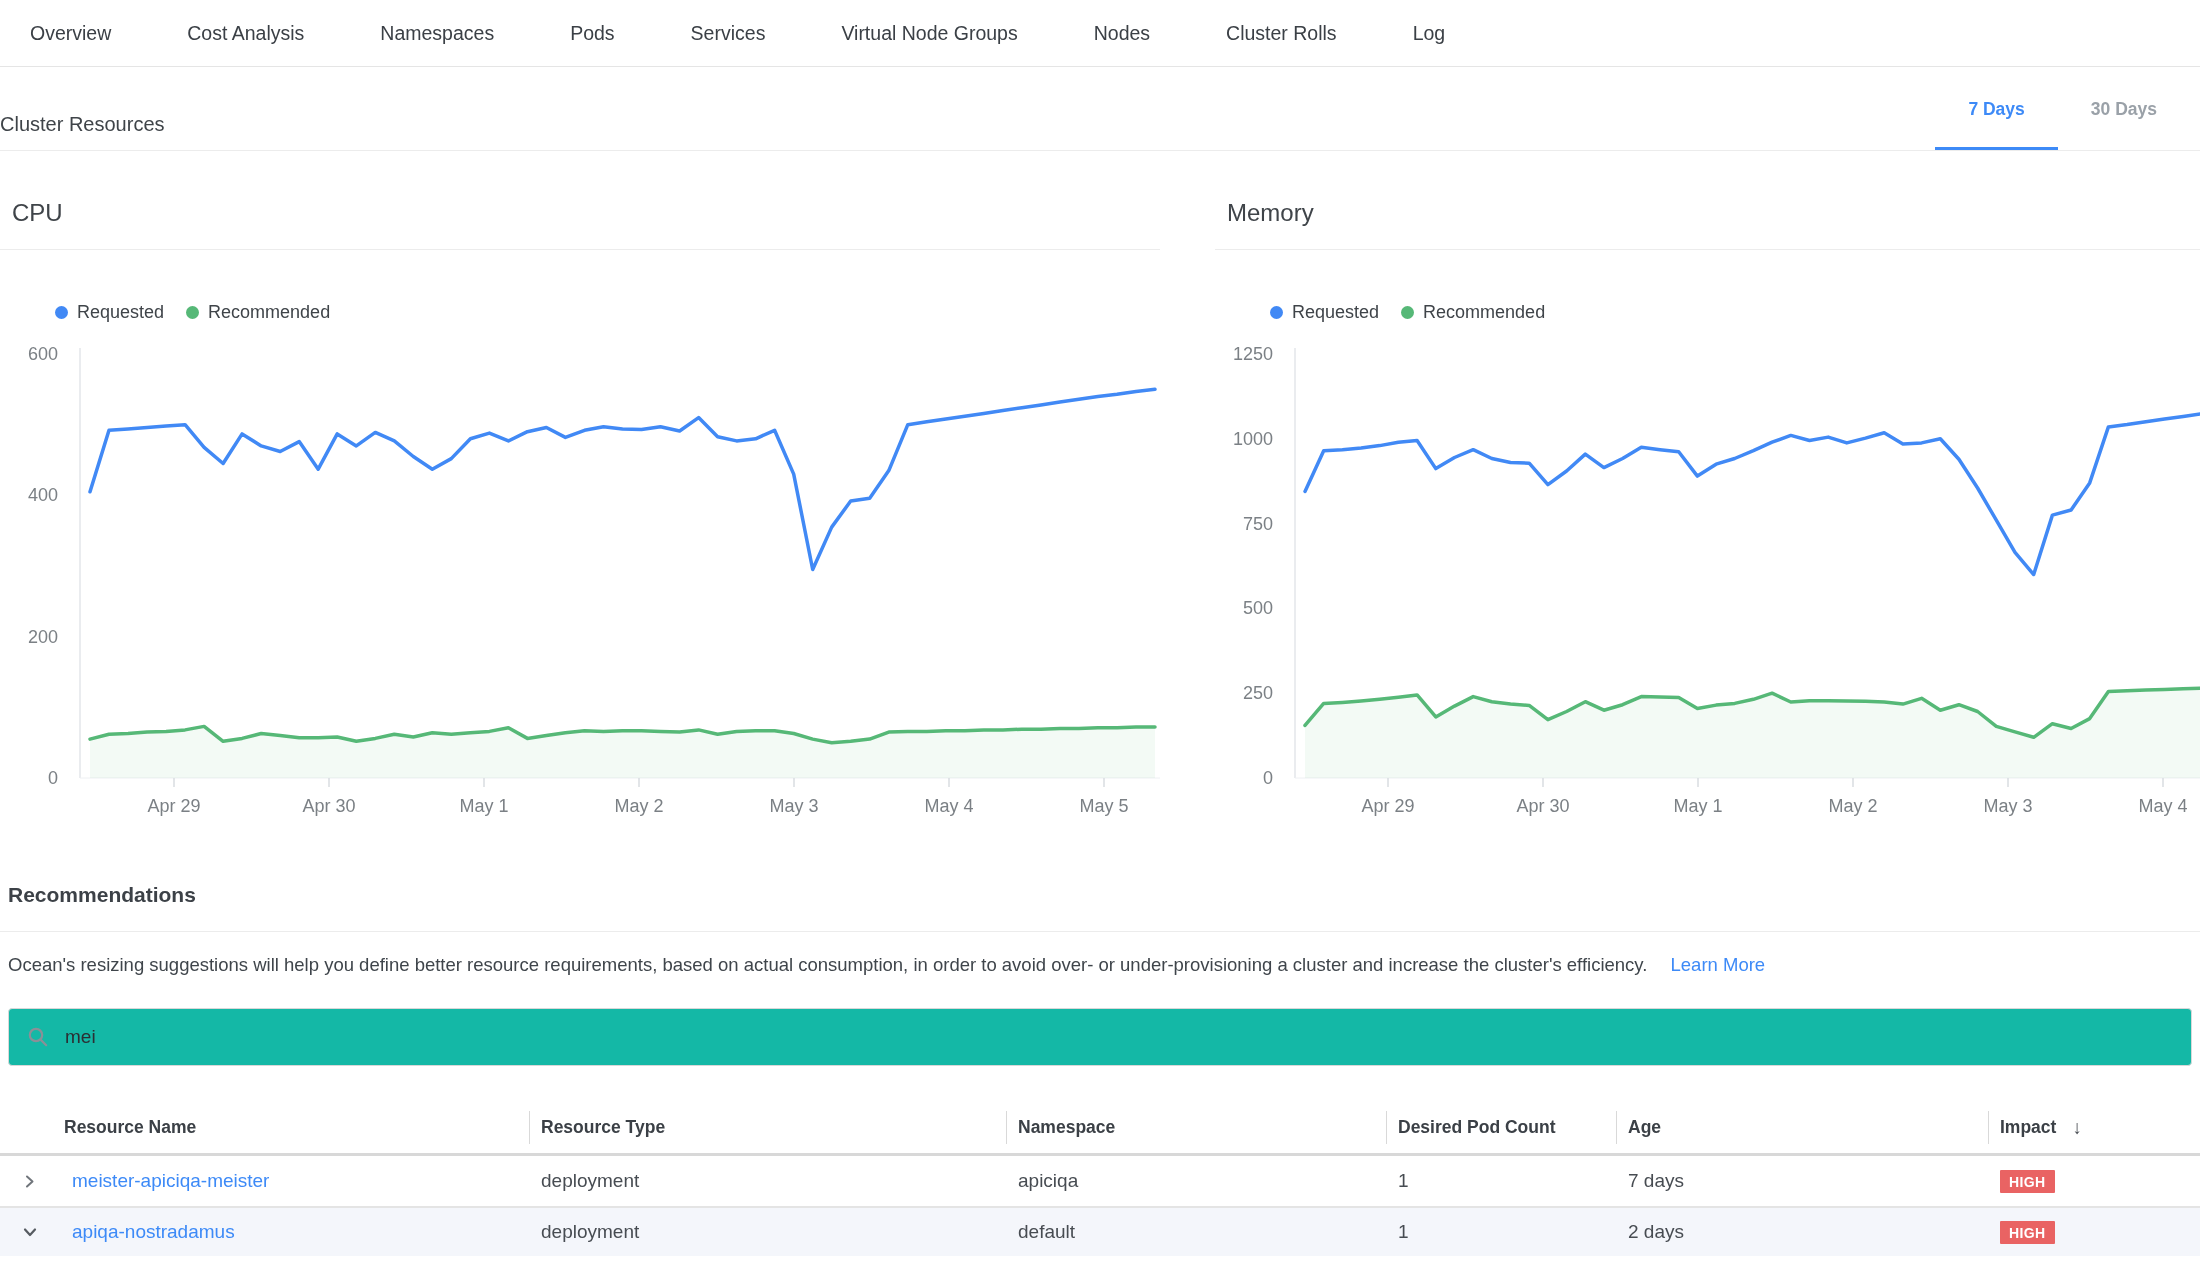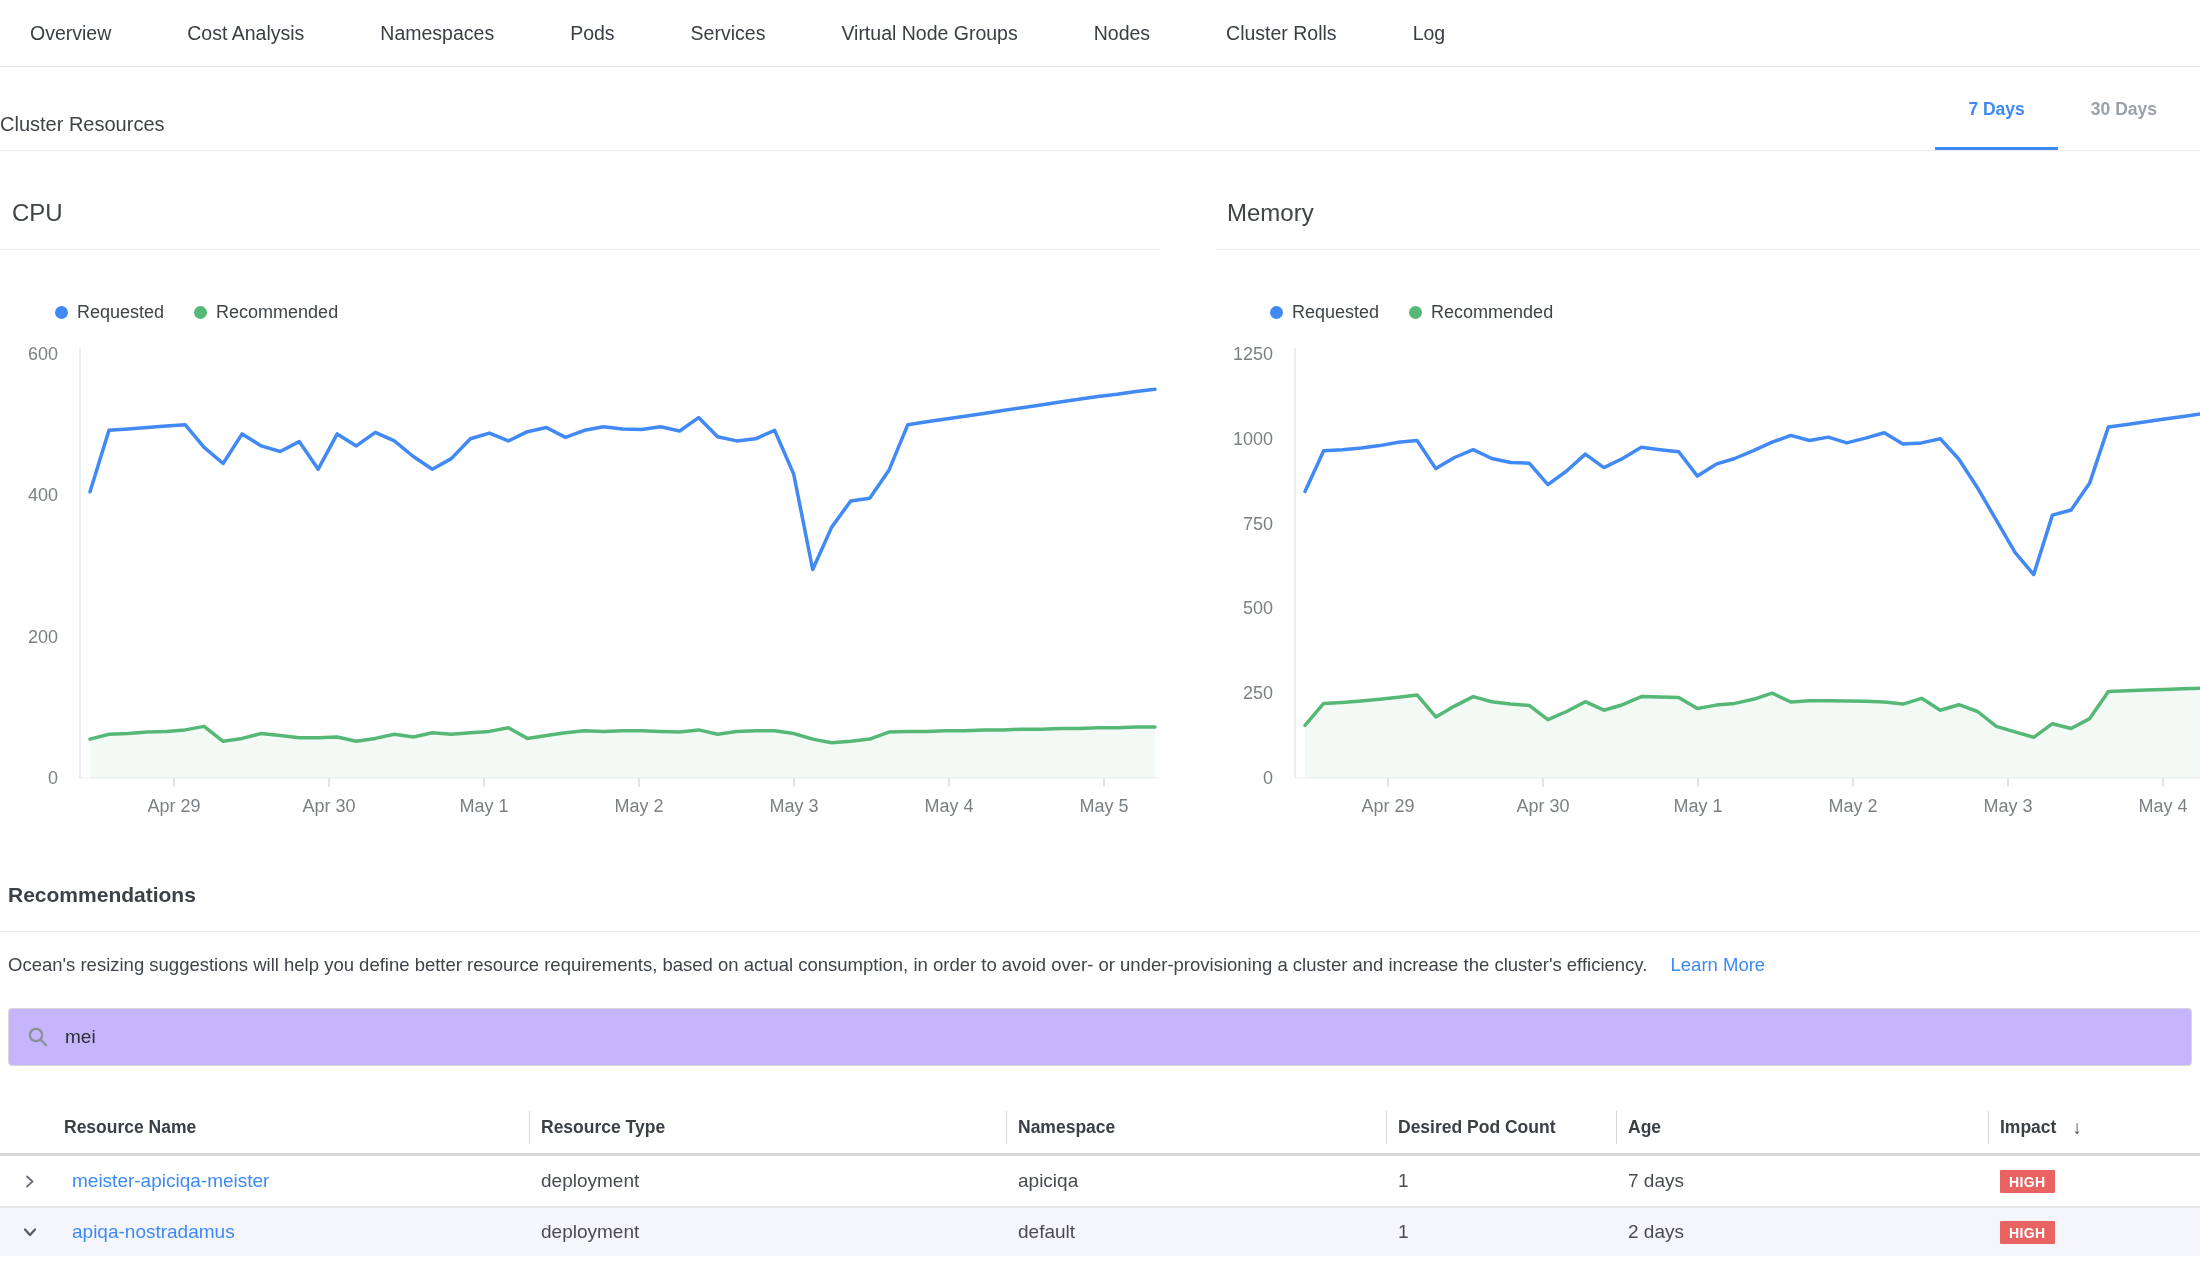--- a/index.html
+++ b/index.html
@@ -21,34 +21,34 @@
   .range-toggle { display:flex; align-items:stretch; height:100%; margin-right:10px; }
   .range { display:flex; align-items:center; padding:4px 33px 0 33px; font-size:17.5px; font-weight:bold;
            color:#9aa1a8; border-bottom:3px solid transparent; cursor:pointer; }
   .range.active { color:var(--accent); border-bottom-color:var(--accent); }
   
   .charts-row { display:flex; }
   .chart-col { flex:none; width:1160px; }
   .chart-col.right { flex:1; min-width:0; margin-left:55px; overflow:hidden; }
   .chart-head { padding:50px 0 24px 12px; font-size:24px; line-height:24px; color:#3f4449;
                 border-bottom:1px solid #ececec; }
-  .legend { display:flex; align-items:center; gap:30px; margin:52px 0 0 55px; font-size:18px; color:#3f4449; height:20px; }
+  .legend { display:flex; align-items:center; gap:22px; margin:52px 0 0 55px; font-size:18px; color:#3f4449; height:20px; }
   .legend-item { display:flex; align-items:center; cursor:pointer; }
   .dot { width:13px; height:13px; border-radius:50%; margin-right:9px; }
   .dot.blue { background:var(--chart-blue); }
   .dot.green { background:var(--chart-green); }
   svg.chart { display:block; margin-top:14px; }
   
   .reco-title { margin:52px 0 0 8px; font-size:21px; font-weight:bold; color:#3c4147; line-height:24px; }
   .reco-divider { border:none; border-top:1px solid #ececec; margin:24px 0 0 0; }
   .reco-text { margin:20px 10px 0 8px; font-size:18.5px; line-height:26px; color:#3f454b; }
   .learn-link { color:var(--accent); cursor:pointer; margin-left:18px; }
   
   .search-box { display:flex; align-items:center; margin:30px 8px 0 8px; height:58px;
-                border:1px solid #d8d8d8; border-radius:4px; padding:0 18px; background:#c4b5fd; }
+                border:1px solid #d8d8d8; border-radius:4px; padding:0 18px; background:#14b8a6; }
   .search-box input { border:none; outline:none; flex:1; font-size:19px; color:#2b2f33;
                       margin-left:14px; font-family:inherit; background:transparent; }
   
   .table { margin-top:36px; }
   .thead, .tr { display:grid; grid-template-columns:60px 469px 477px 380px 230px 372px 1fr; align-items:center; }
   .thead { height:54px; border-bottom:3px solid #d8d8d8; font-weight:bold; font-size:17.5px; color:#3b4046; }
   .th { position:relative; display:flex; align-items:center; height:100%; padding-left:12px; cursor:pointer; }
   .th.name { padding-left:4px; }
   .th.sep::before { content:""; position:absolute; left:0; top:9px; bottom:9px; width:1px; background:#d9d9d9; }
   .sort-glyph { margin-left:16px; font-size:19px; font-weight:normal; color:#4a4f55; }

